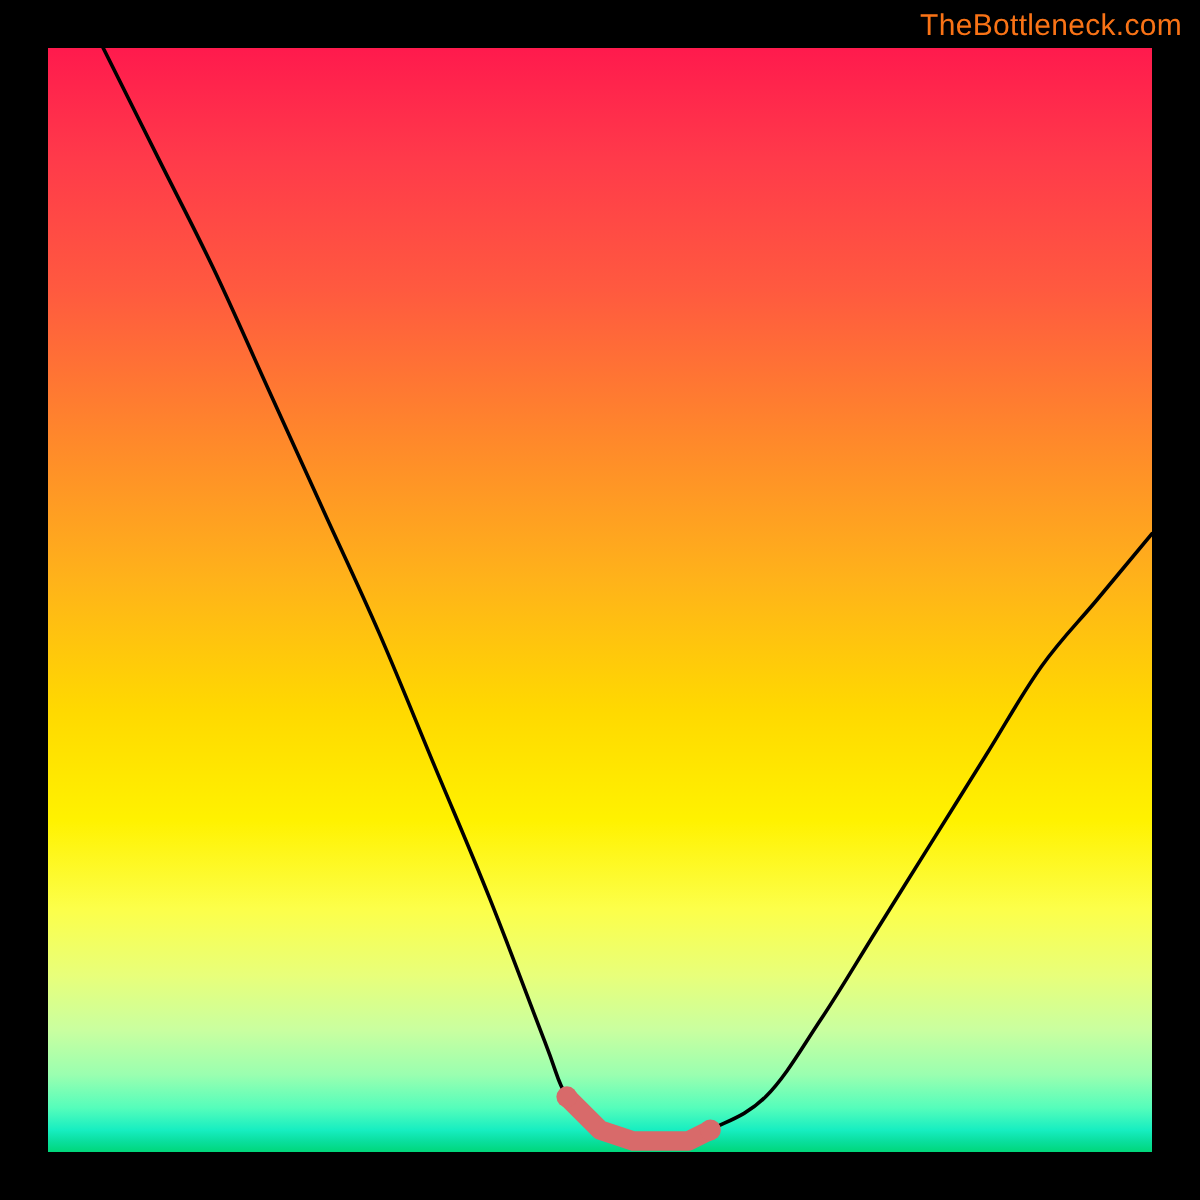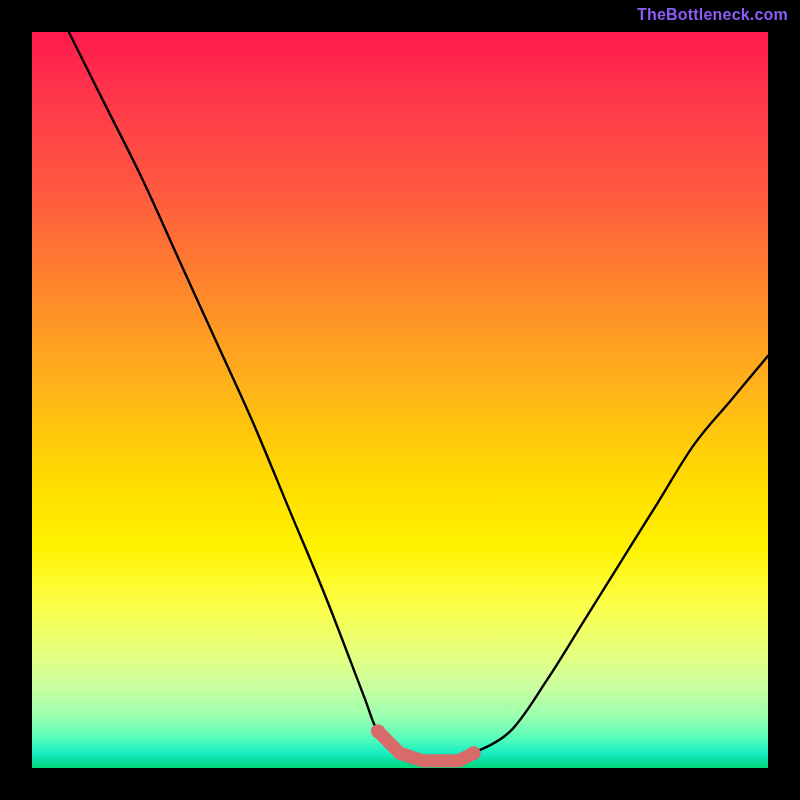--- a/index.html
+++ b/index.html
@@ -34,23 +34,23 @@
       #17eec1 98%,
       #0adf9f 99%,
       #00d77a 100%
     );
   }
   .watermark {
     position: absolute;
     top: 6px;
     right: 12px;
     font-family: Arial, Helvetica, sans-serif;
-    font-size: 16px;
-    font-weight: 700;
-    color: #8b5cf6;
+    font-size: 20px;
+    font-weight: 400;
+    color: #f97316;
     letter-spacing: 0.2px;
     user-select: none;
   }
   svg.curve {
     position: absolute;
     left: 0; top: 0;
     width: 100%;
     height: 100%;
     pointer-events: none;
   }

